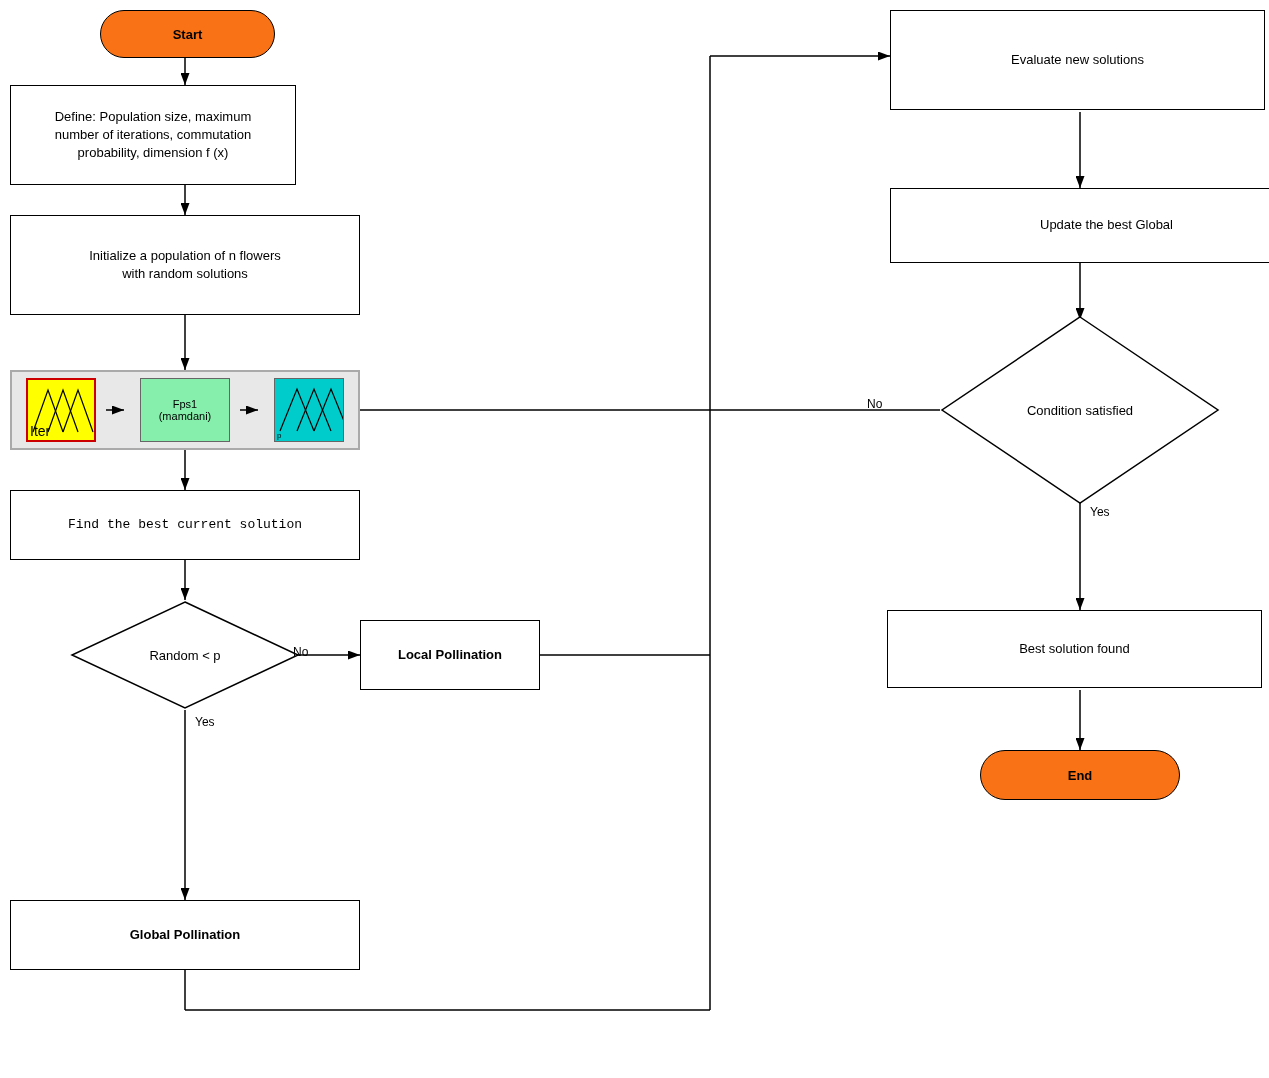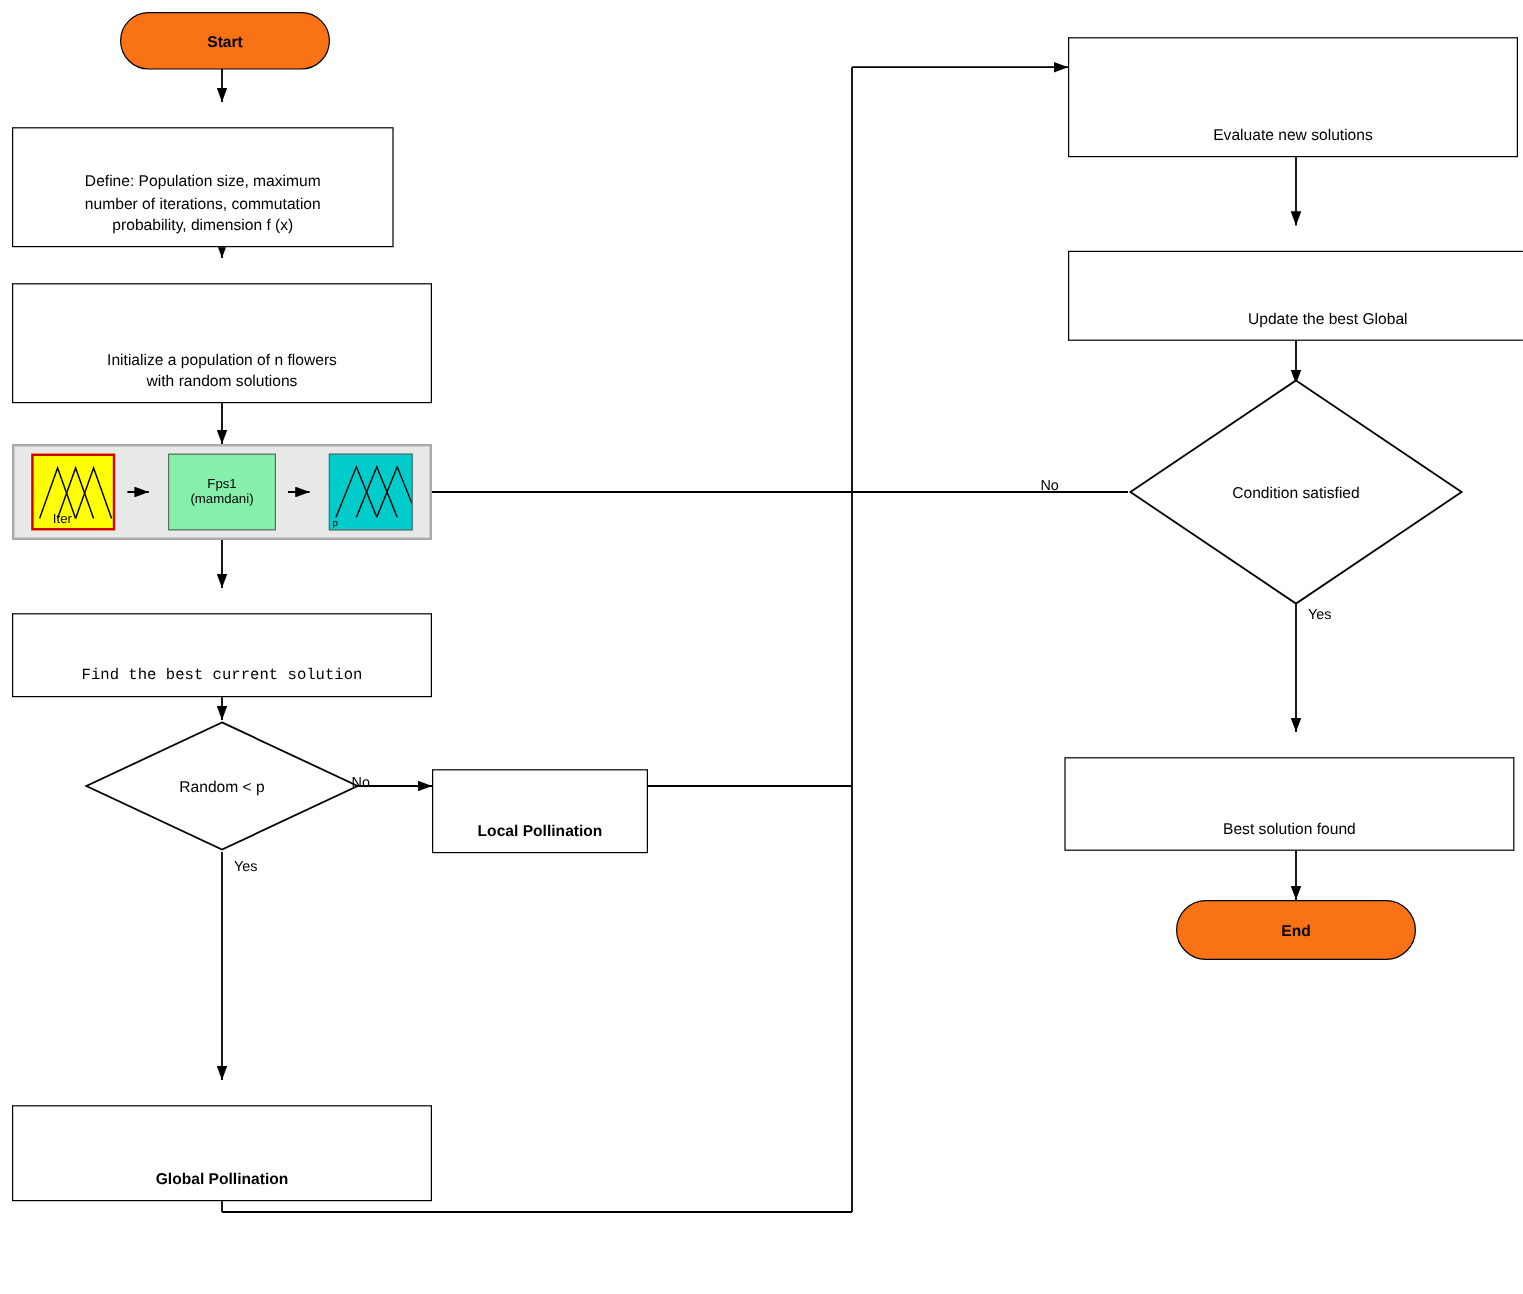--- a/index.html
+++ b/index.html
@@ -16,26 +16,25 @@
       position: relative;
       width: 1269px;
       height: 1078px;
     }
     
     .box {
       position: absolute;
       border: 1.5px solid #000;
       background: #fff;
       display: flex;
-      align-items: flex-end;
+      align-items: center;
       justify-content: center;
       text-align: center;
       padding: 8px 12px;
       line-height: 1.4;
-      margin-top: 21px;
     }
     .box-rounded {
       position: absolute;
       border: 1.5px solid #000;
       background: #f97316;
       border-radius: 30px;
       display: flex;
       align-items: center;
       justify-content: center;
       text-align: center;
@@ -114,41 +113,41 @@
 
     <line x1="1080" y1="490" x2="1080" y2="610" stroke="#000" stroke-width="1.5" marker-end="url(#arrowhead)"></line>
 
     <line x1="1080" y1="690" x2="1080" y2="750" stroke="#000" stroke-width="1.5" marker-end="url(#arrowhead)"></line>
   </svg>
 
   <div class="box-rounded" style="left:100px; top:10px; width:175px; height:48px;">
     <span>Start</span>
   </div>
 
-  <div class="box" style="left:10px; top:85px; width:318px; height:100px; text-align:center;">
+  <div class="box" style="left:10px; top:85px; width:286px; height:100px; text-align:center;">
     <span style="white-space:pre-line;">Define: Population size, maximum
 number of iterations, commutation
 probability, dimension f (x)</span>
   </div>
 
   <div class="box" style="left:10px; top:215px; width:350px; height:100px; text-align:center;">
     <span style="white-space:pre-line;">Initialize a population of n flowers
 with random solutions</span>
   </div>
 
   <div class="fis-block" style="left:10px; top:370px; width:350px; height:80px;">
 
     <div style="position:relative; width:70px; height:64px; background:#ffff00; border:2.5px solid #cc0000; overflow:hidden; flex-shrink:0;">
 
       <svg width="70" height="55" style="position:absolute;top:2px;left:0;">
         <polyline points="5,50 20,8 35,50" fill="none" stroke="#000" stroke-width="1.2"></polyline>
         <polyline points="20,50 35,8 50,50" fill="none" stroke="#000" stroke-width="1.2"></polyline>
         <polyline points="35,50 50,8 65,50" fill="none" stroke="#000" stroke-width="1.2"></polyline>
       </svg>
-      <span style="position:absolute;bottom:1px;left:16px;font-size:11px;margin-top:32px;">Iter</span>
+      <span style="position:absolute;bottom:1px;left:2px;font-size:14px;margin-top:32px;">Iter</span>
     </div>
 
     <svg width="24" height="12">
       <line x1="0" y1="6" x2="18" y2="6" stroke="#000" stroke-width="1.5" marker-end="url(#arrowhead)"></line>
     </svg>
 
     <div style="width:90px; height:64px; background:#86efac; border:1.5px solid #666; display:flex;flex-direction:column;align-items:center;justify-content:center;font-size:11px;text-align:center;flex-shrink:0;">
       <span>Fps1</span>
       <span>(mamdani)</span>
     </div>
@@ -183,21 +182,21 @@
   </div>
 
   <div class="label-text" style="left:195px; top:715px;">
     <span>Yes</span>
   </div>
 
   <div class="box" style="left:360px; top:620px; width:180px; height:70px; text-align:center; font-weight:bold;">
     <span>Local Pollination</span>
   </div>
 
-  <div class="box" style="left:10px; top:900px; width:350px; height:80px; text-align:center; font-weight:bold;">
+  <div class="box" style="left:10px; top:900px; width:350px; height:70px; text-align:center; font-weight:bold;">
     <span>Global Pollination</span>
   </div>
 
   <div class="box" style="left:890px; top:10px; width:375px; height:100px; text-align:center;">
     <span>Evaluate new solutions</span>
   </div>
 
   <div class="box" style="left:890px; top:188px; width:433px; height:75px; text-align:center;">
     <span>Update the best Global</span>
   </div>

